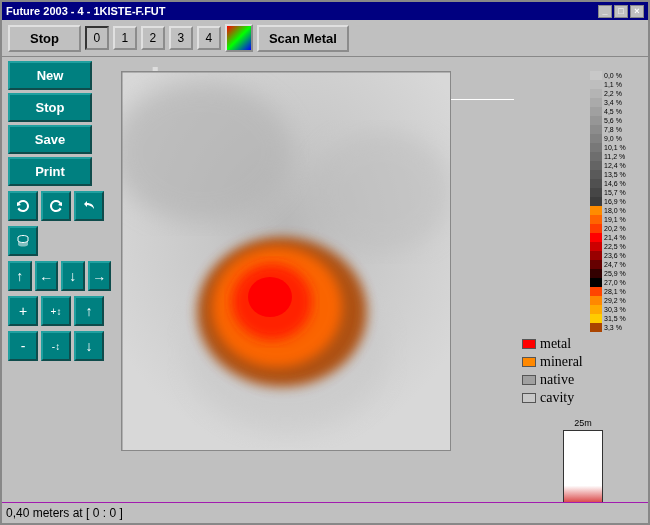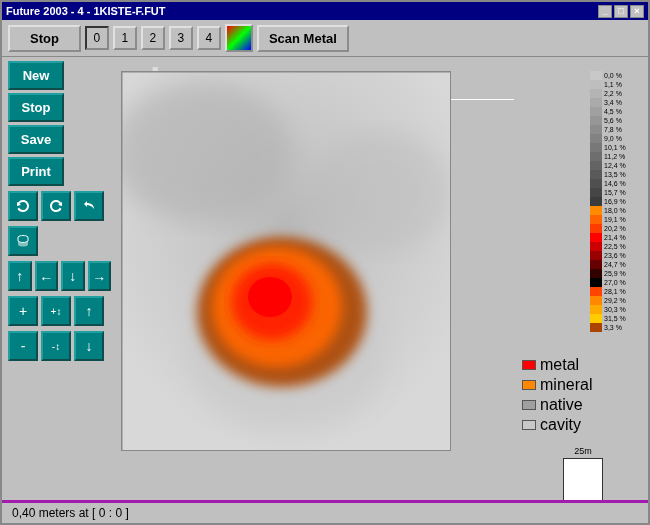--- a/index.html
+++ b/index.html
@@ -127,21 +127,21 @@
     }
     .menu-btn {
       background: #008080;
       border: 2px outset #20a0a0;
       color: white;
       padding: 5px 0;
       text-align: center;
       font-size: 13px;
       font-weight: bold;
       cursor: pointer;
-      width: 56px;
+      width: 84px;
     }
     .icon-row {
       display: flex;
       gap: 3px;
       margin-top: 2px;
     }
     .icon-btn {
       background: #008080;
       border: 2px outset #20a0a0;
       width: 30px;
@@ -220,22 +220,23 @@
     }
     .scale-label {
       font-size: 7px;
       color: #000;
       white-space: nowrap;
       min-width: 40px;
       text-align: left;
     }
     
     #legend {
-      margin-top: 20px;
-      font-size: 16px;
+      margin-top: 0;
+      font-size: 14px;
+      font-family: Liberation Serif, serif;
     }
     .legend-row {
       display: flex;
       align-items: center;
       gap: 4px;
       margin-bottom: 2px;
     }
     .legend-color {
       width: 14px;
       height: 10px;
@@ -261,22 +262,22 @@
       background: linear-gradient(to bottom, white 0%, white 70%, #cc0000 100%);
       position: relative;
     }
     .depth-label-bottom {
       font-size: 9px;
       margin-top: 2px;
     }
     
     #statusbar {
       background: #c0c0c0;
-      border-top: 3px solid #a21caf;
-      padding: 3px 10px;
+      border-top: 1px solid #a21caf;
+      padding: 3px 4px;
       font-size: 12px;
       display: flex;
       align-items: center;
     }
     
     #scan-svg {
       width: 330px;
       height: 380px;
     }
   </style>

